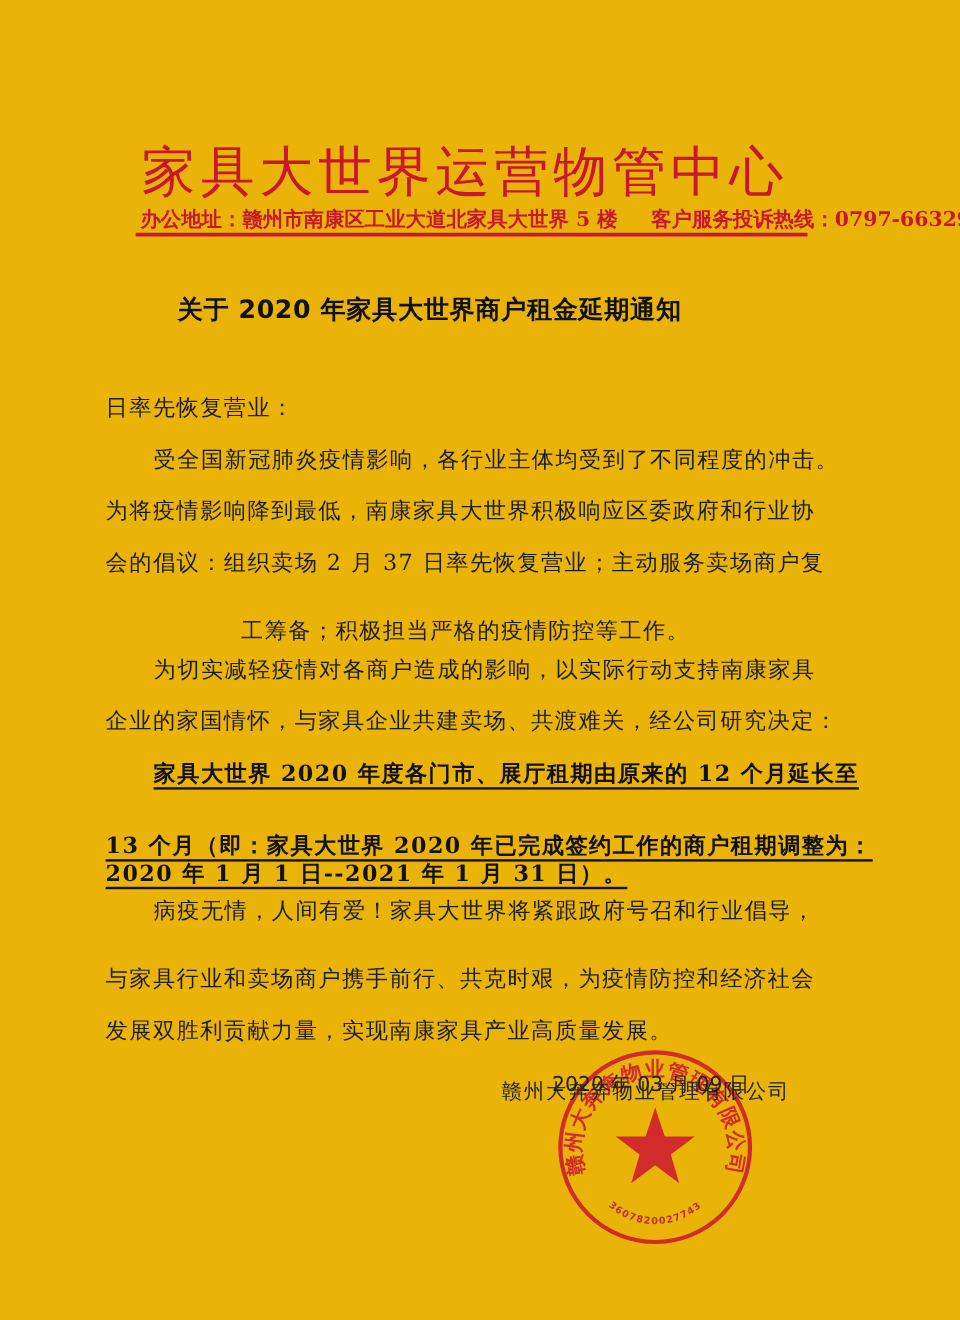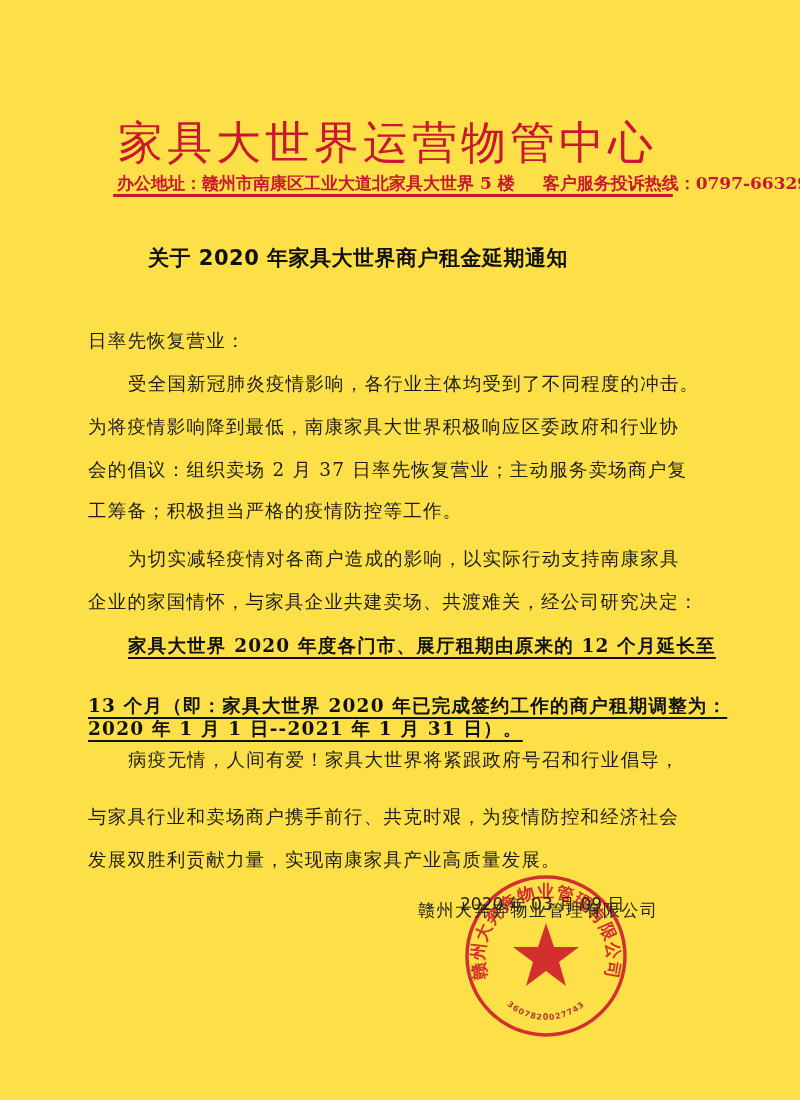--- a/index.html
+++ b/index.html
@@ -1,19 +1,19 @@
 <!DOCTYPE html>
 <html><head>
   <meta charset="utf-8">
   <style>
     * { margin: 0; padding: 0; box-sizing: border-box; }
     html, body { width: 800px; height: 1100px; background: #ffffff; overflow: hidden; }
     body { position: relative; font-family: "DejaVu Serif", "Liberation Serif", serif; color: #1a1a1a; }
 
-    .page { position: absolute; left: 0; top: 0; width: 800px; height: 1100px; background: #fde047; }
+    .page { position: absolute; left: 0; top: 0; width: 800px; height: 1100px; background: #eab308; }
 
     .letterhead-title {
       position: absolute; left: 118px; top: 114px; width: 530px;
       font-family: "DejaVu Sans", "Liberation Sans", sans-serif;
       font-size: 45px; line-height: 58px; letter-spacing: 4px;
       color: #c8172f; white-space: nowrap;
     }
     .letterhead-sub {
       position: absolute; left: 117px; top: 176px; width: 560px;
       font-size: 17px; line-height: 14px; color: #c8172f; white-space: nowrap;
@@ -70,21 +70,21 @@
   </div>
   <div class="letterhead-rule"></div>
 
   <div class="notice-title">关于 2020 年家具大世界商户租金延期通知</div>
 
   <div class="body-text" style="top:319px;">日率先恢复营业：</div>
 
   <div class="body-text" style="top:405px;">为将疫情影响降到最低，南康家具大世界积极响应区委政府和行业协</div>
   <div class="body-text indent" style="top:362px;">受全国新冠肺炎疫情影响，各行业主体均受到了不同程度的冲击。</div>
   <div class="body-text" style="top:448px;">会的倡议：组织卖场 2 月 37 日率先恢复营业；主动服务卖场商户复</div>
-  <div class="body-text" style="top:489px;">工筹备；积极担当严格的疫情防控等工作。</div>
+  <div class="body-text" style="top:505px;text-align:center;">工筹备；积极担当严格的疫情防控等工作。</div>
 
   <div class="body-text indent" style="top:537px;">为切实减轻疫情对各商户造成的影响，以实际行动支持南康家具</div>
   <div class="body-text" style="top:580px;">企业的家国情怀，与家具企业共建卖场、共渡难关，经公司研究决定：</div>
 
   <div class="body-text bold indent" style="top:624px;"><span class="underline">家具大世界 2020 年度各门市、展厅租期由原来的 12 个月延长至</span></div>
   <div class="body-text bold" style="top:684px;"><span class="underline">13 个月（即：家具大世界 2020 年已完成签约工作的商户租期调整为：</span></div>
   <div class="body-text bold" style="top:707px;"><span class="underline">2020 年 1 月 1 日--2021 年 1 月 31 日）。</span></div>
 
   <div class="body-text indent" style="top:738px;">病疫无情，人间有爱！家具大世界将紧跟政府号召和行业倡导，</div>
   <div class="body-text" style="top:795px;">与家具行业和卖场商户携手前行、共克时艰，为疫情防控和经济社会</div>

